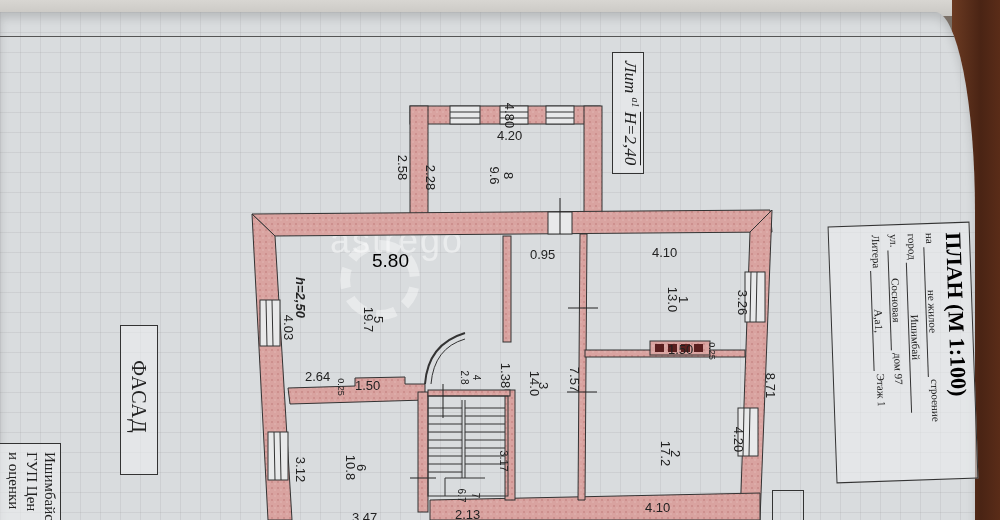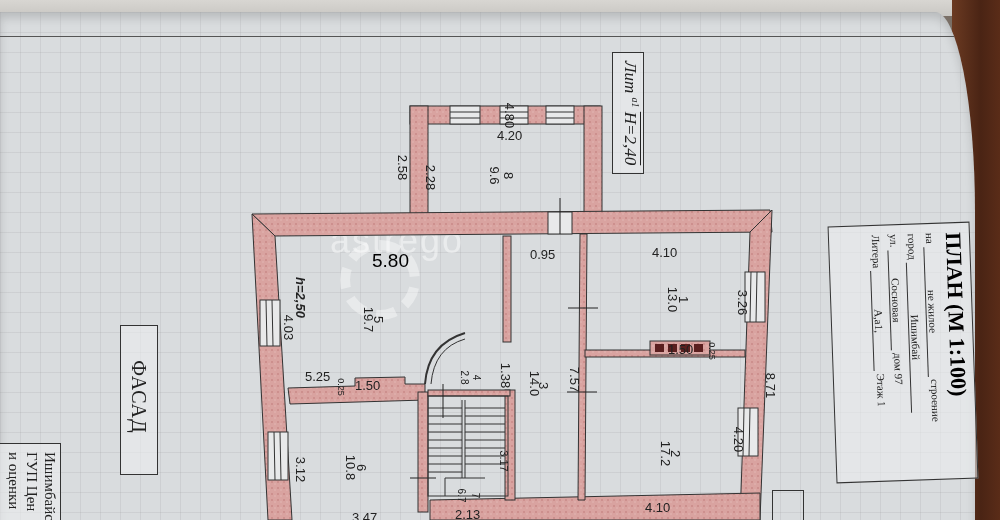--- a/index.html
+++ b/index.html
@@ -215,21 +215,21 @@
 <div class="vtext" style="left:390px;top:160px;font-size:13px;">2.58</div>
 <div class="vtext" style="left:418px;top:170px;font-size:13px;">2.28</div>
 <div class="vtext" style="left:505px;top:168px;font-size:13px;">8</div>
 <div class="vtext" style="left:485px;top:168px;font-size:13px;">9.6</div>
 
 <div style="position:absolute;left:372px;top:250px;font-size:19px;color:#000000;">5.80</div>
 <div class="vtext" style="left:280px;top:290px;font-size:13px;font-weight:bold;font-style:italic;">h=2,50</div>
 <div class="vtext" style="left:276px;top:320px;font-size:13px;">4.03</div>
 <div class="vtext" style="left:375px;top:312px;font-size:13px;">5</div>
 <div class="vtext" style="left:356px;top:312px;font-size:13px;">19.7</div>
-<div style="position:absolute;left:305px;top:369px;font-size:13px;color:#222;">5.25</div>
+<div style="position:absolute;left:305px;top:369px;font-size:13px;color:#222;">2.64</div>
 <div style="position:absolute;left:355px;top:378px;font-size:13px;color:#222;">1.50</div>
 <div class="vtext" style="left:332px;top:382px;font-size:9px;">0.25</div>
 
 <div style="position:absolute;left:530px;top:247px;font-size:13px;color:#222;">0.95</div>
 <div style="position:absolute;left:652px;top:245px;font-size:13px;color:#222;">4.10</div>
 <div class="vtext" style="left:730px;top:295px;font-size:13px;">3.26</div>
 <div class="vtext" style="left:680px;top:292px;font-size:13px;">1</div>
 <div class="vtext" style="left:660px;top:292px;font-size:13px;">13.0</div>
 <div style="position:absolute;left:668px;top:342px;font-size:13px;color:#222;">1.50</div>
 <div class="vtext" style="left:703px;top:346px;font-size:9px;">0.25</div>

